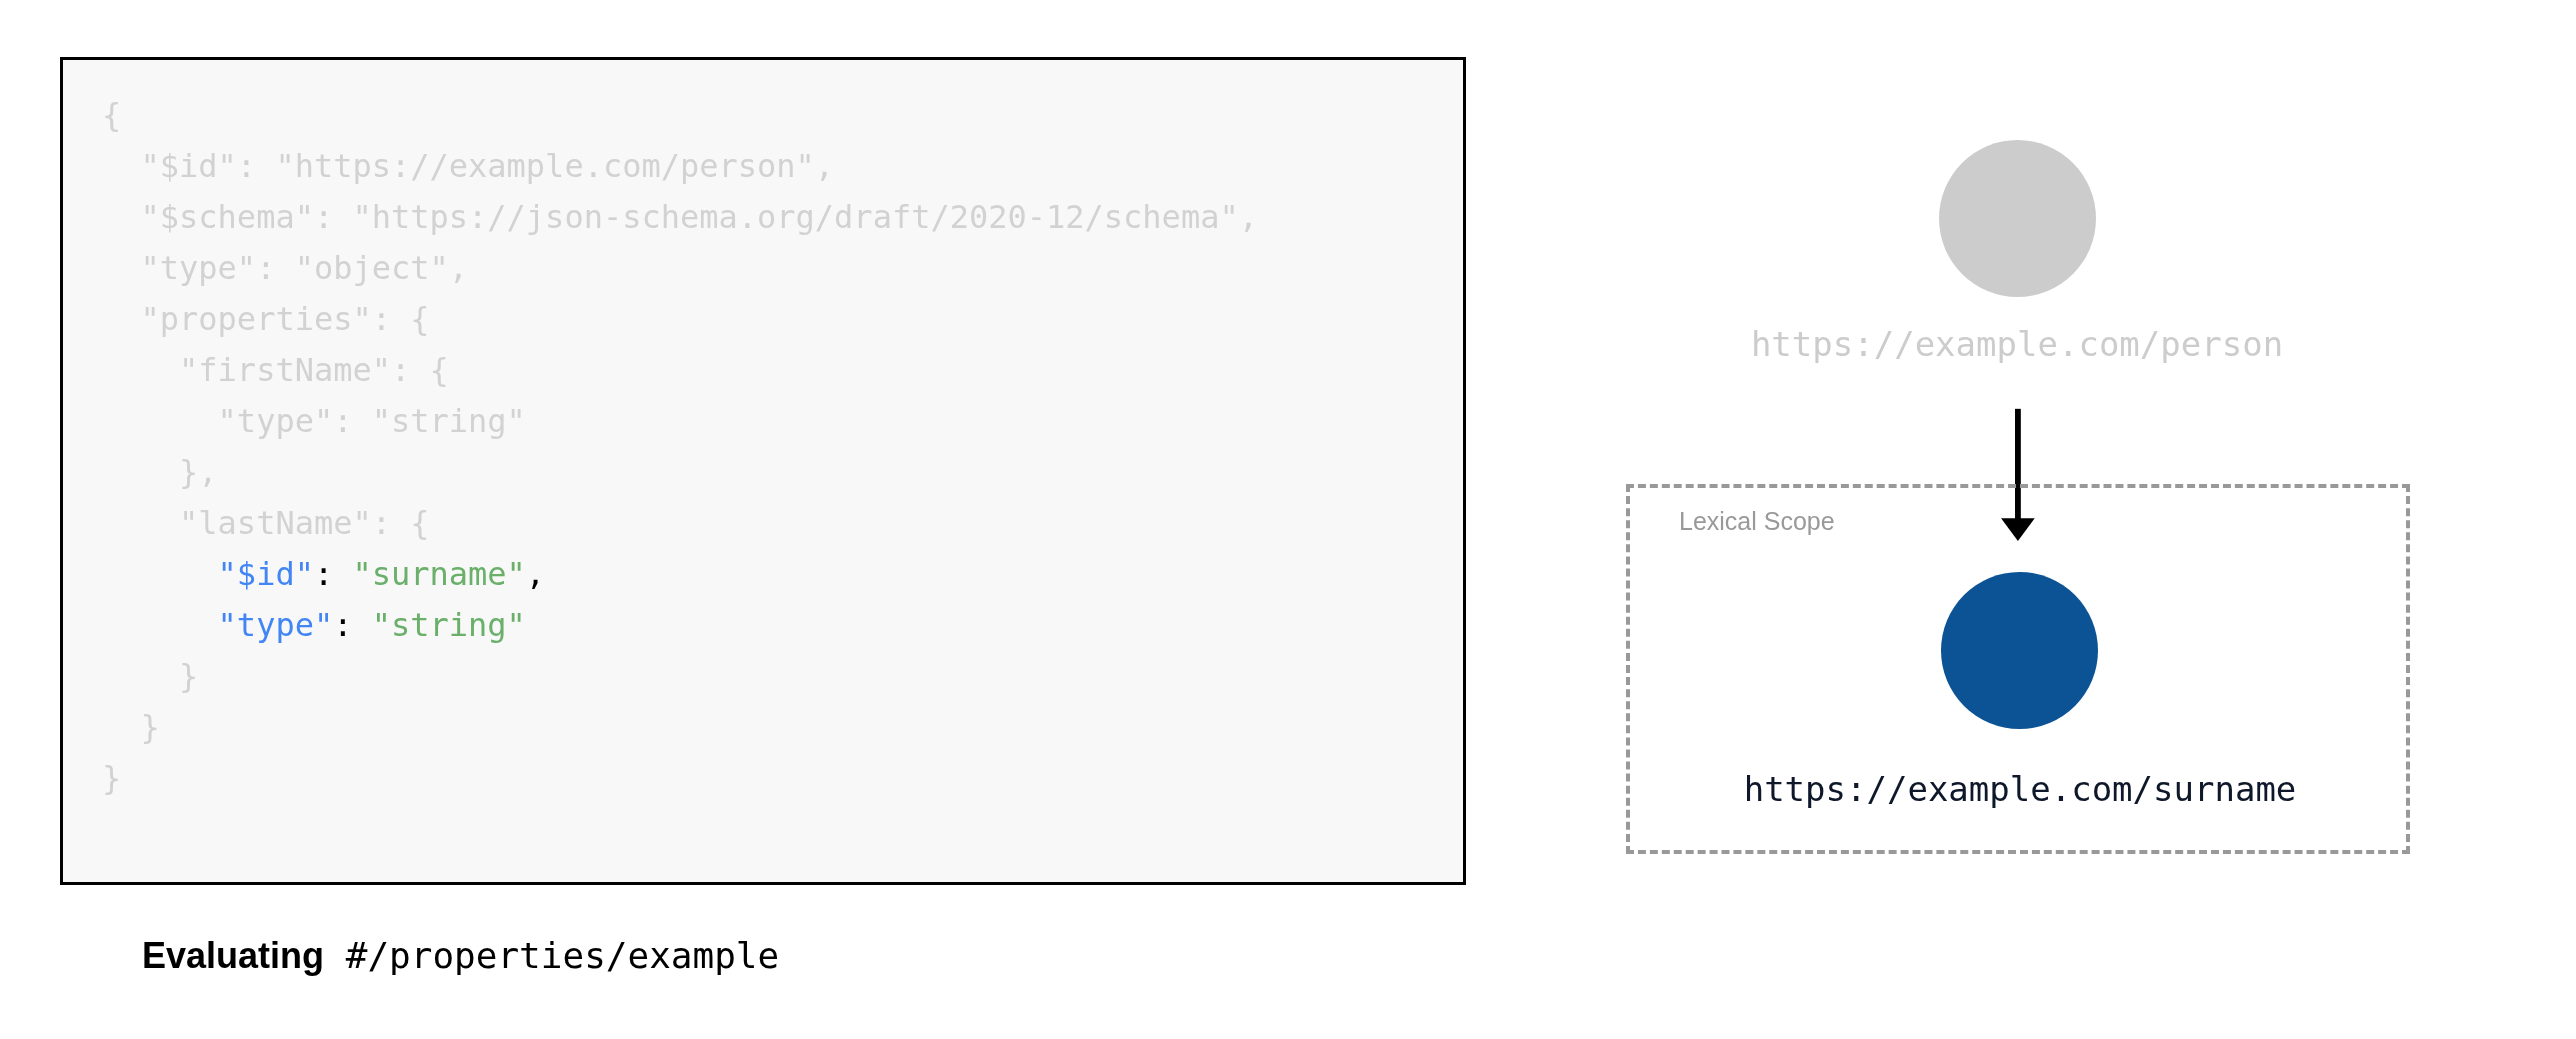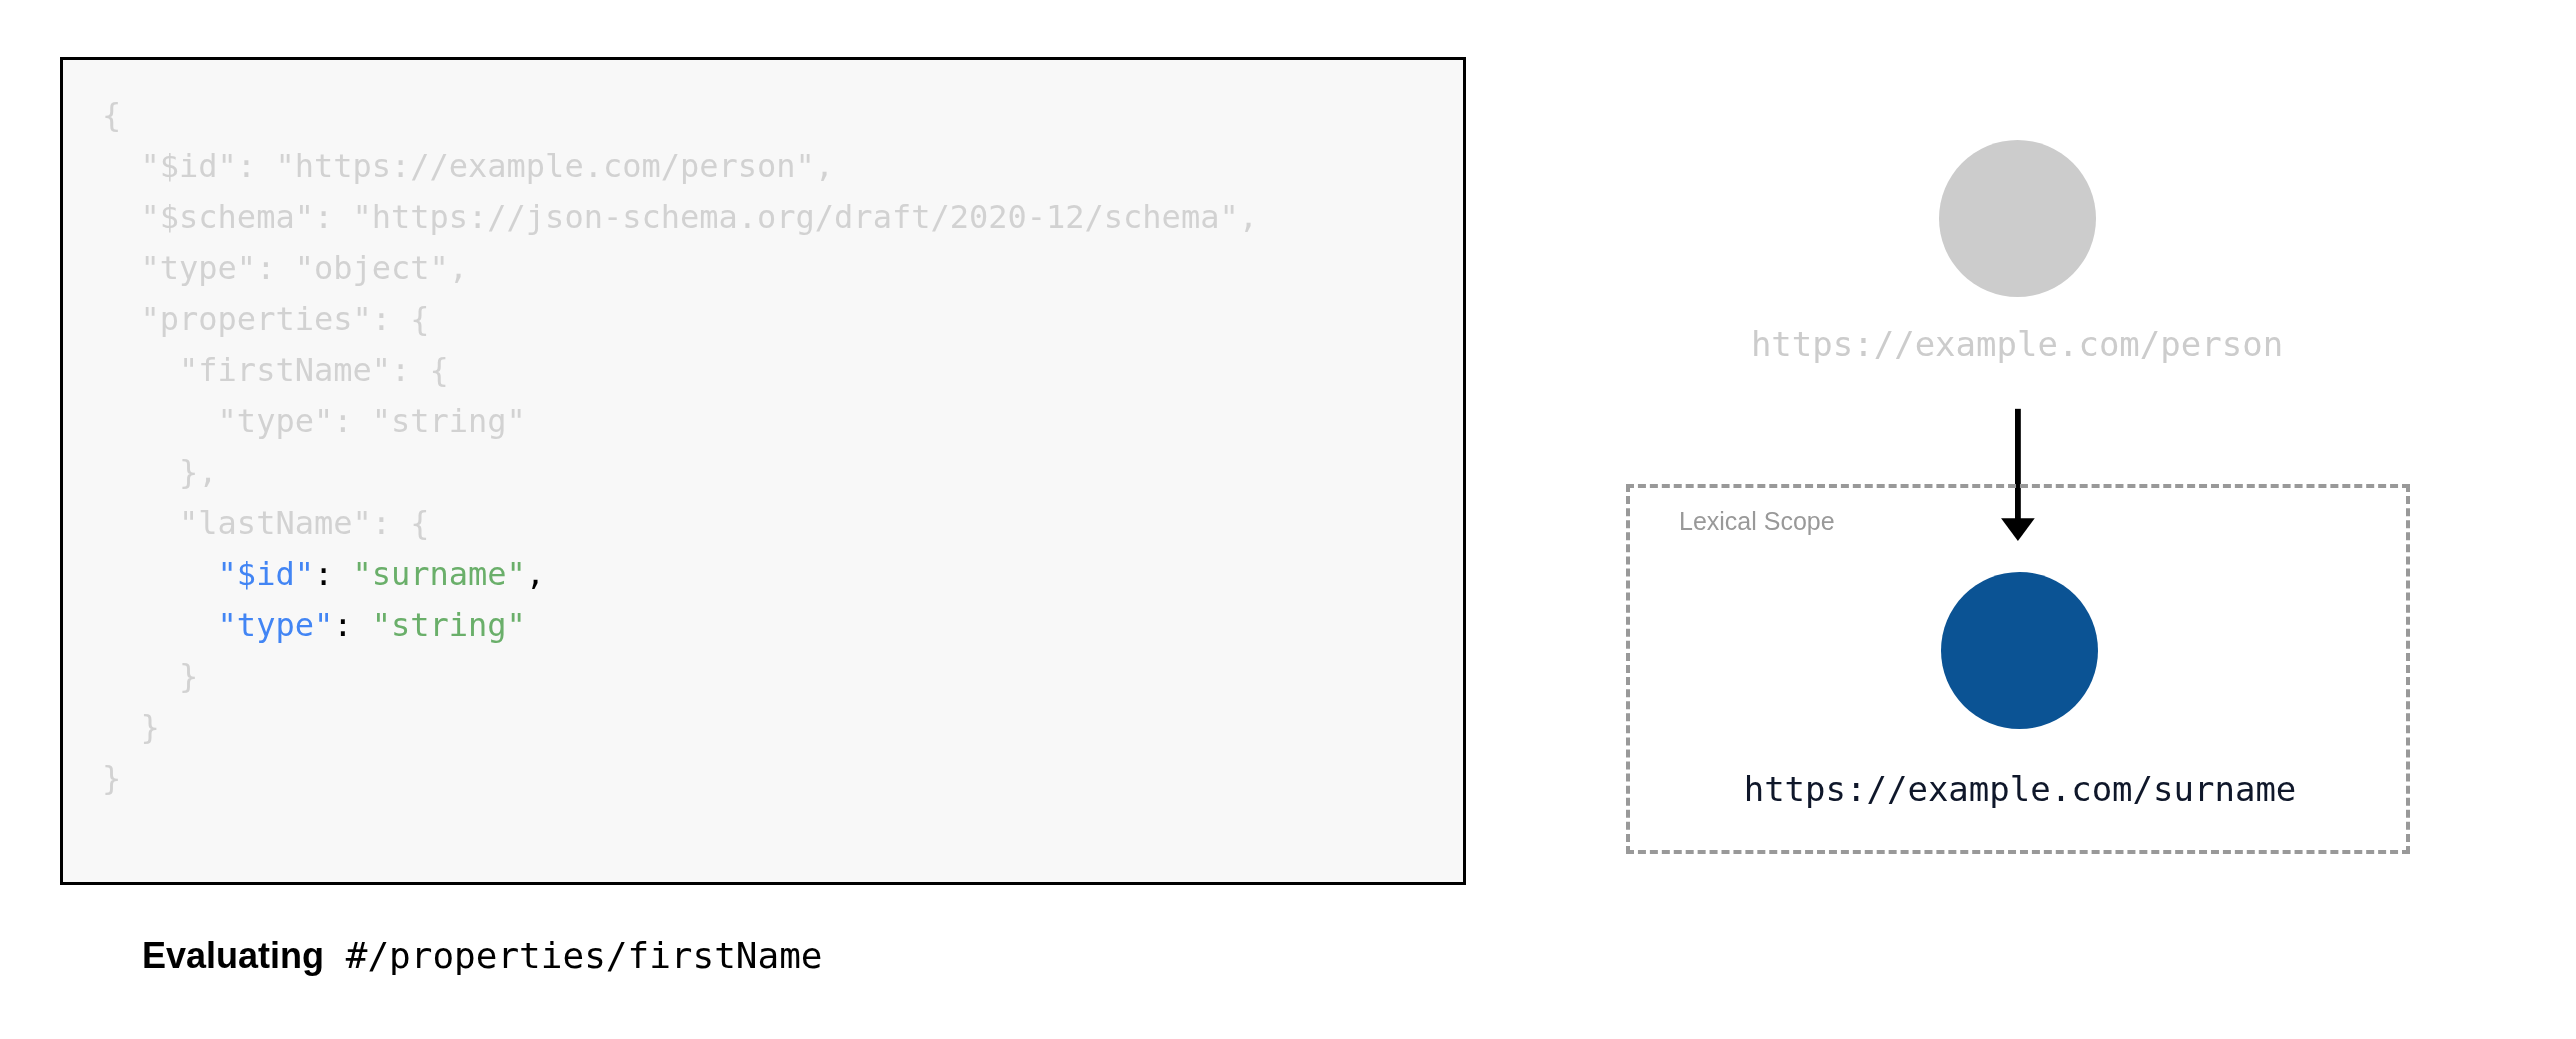--- a/index.html
+++ b/index.html
@@ -158,21 +158,21 @@
 </head>
 <body>
 
 <div id="left-panel">
 
   <div id="code-box">
     <pre id="code-listing"><span class="code-line"><span class="dim">{</span></span><span class="code-line"><span class="dim">  "$id": "https://example.com/person",</span></span><span class="code-line"><span class="dim">  "$schema": "https://json-schema.org/draft/2020-12/schema",</span></span><span class="code-line"><span class="dim">  "type": "object",</span></span><span class="code-line"><span class="dim">  "properties": {</span></span><span class="code-line"><span class="dim">    "firstName": {</span></span><span class="code-line"><span class="dim">      "type": "string"</span></span><span class="code-line"><span class="dim">    },</span></span><span class="code-line"><span class="dim">    "lastName": {</span></span><span class="code-line"><span class="punc">      </span><span class="key">"$id"</span><span class="punc">: </span><span class="val">"surname"</span><span class="punc">,</span></span><span class="code-line"><span class="punc">      </span><span class="key">"type"</span><span class="punc">: </span><span class="val">"string"</span></span><span class="code-line"><span class="dim">    }</span></span><span class="code-line"><span class="dim">  }</span></span><span class="code-line"><span class="dim">}</span></span></pre>
   </div>
 
   <div class="caption" id="left-caption">
-    <span class="caption-strong">Evaluating</span><span class="caption-mono"> #/properties/firstName</span>
+    <span class="caption-strong">Evaluating</span><span class="caption-mono"> #/properties/example</span>
   </div>
 
 </div>
 
 <div id="right-panel">
 
   <div class="node-circle" id="outer-node"></div>
 
   <div class="node-label" id="outer-node-label">https://example.com/person</div>
 

